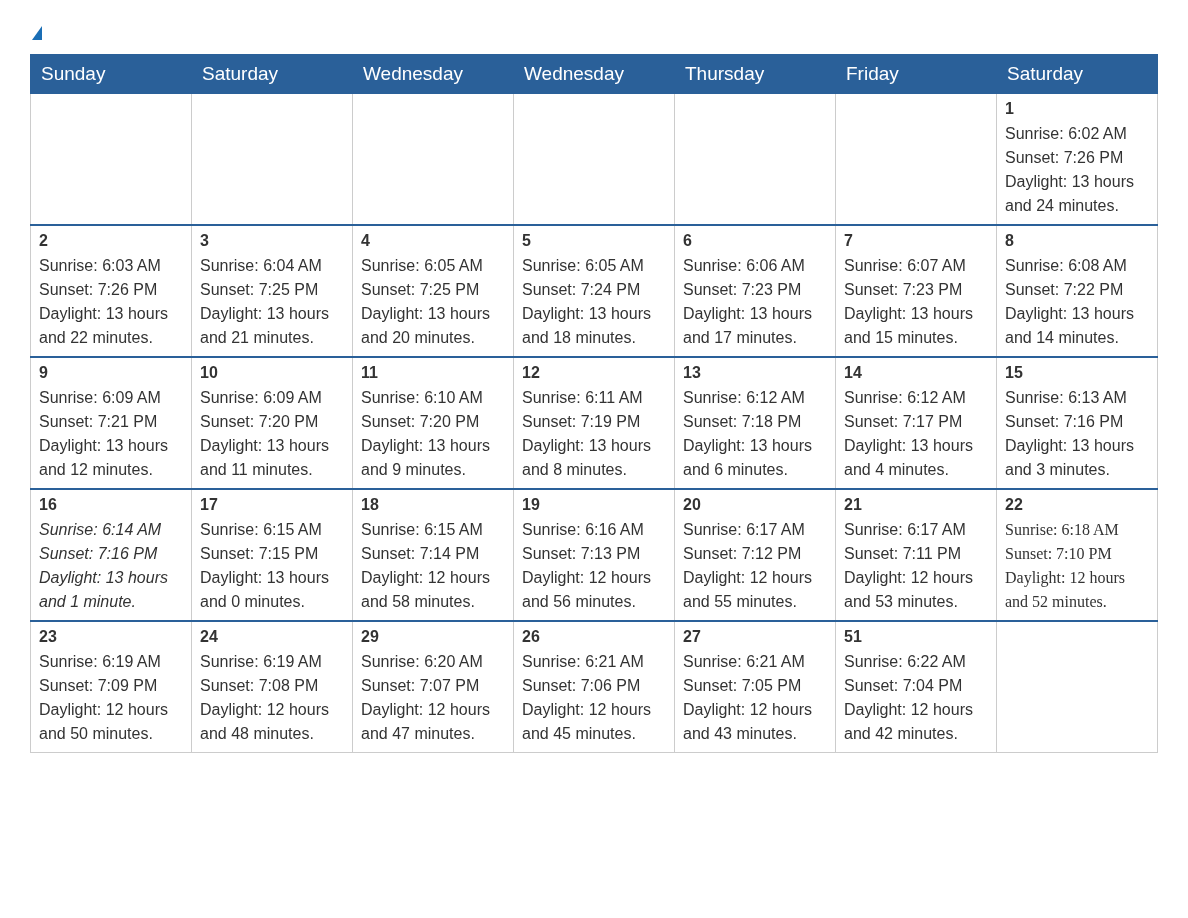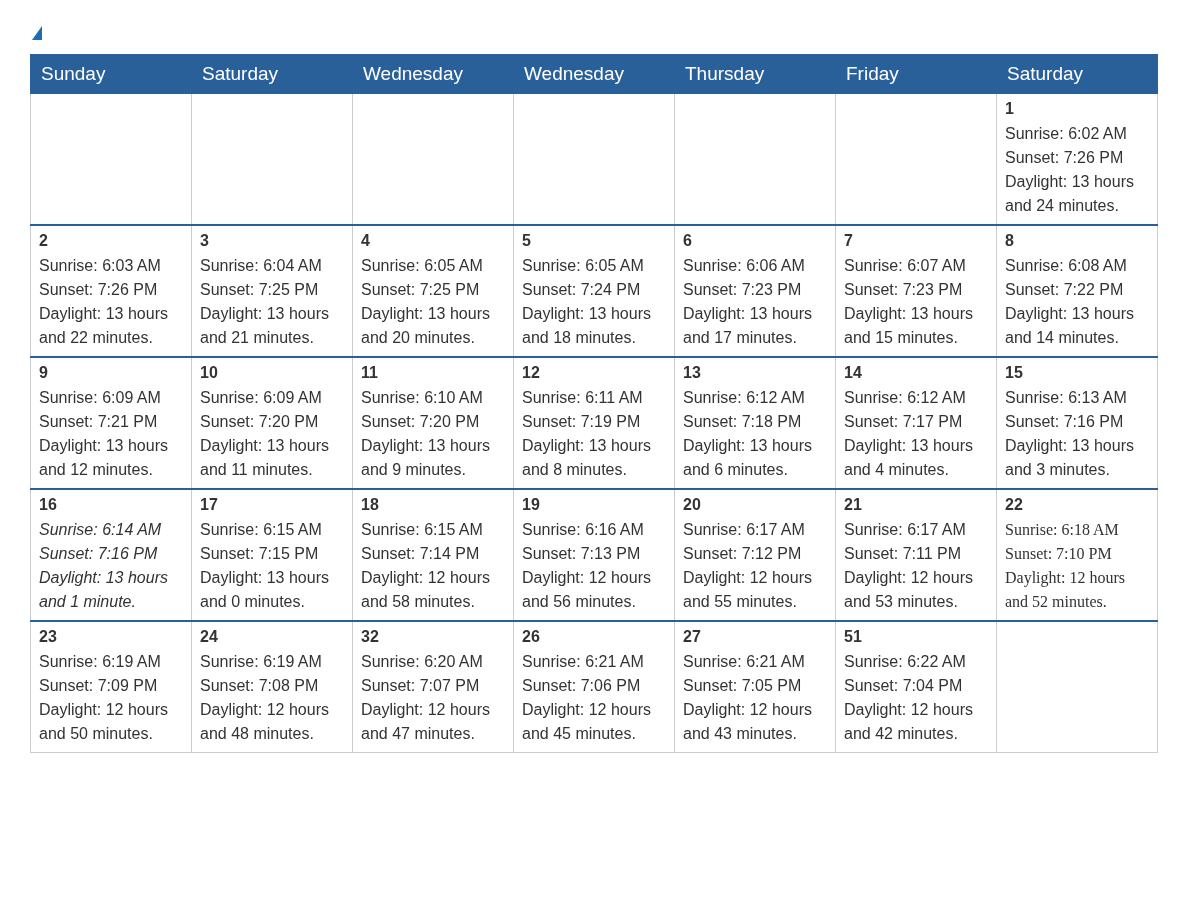--- a/index.html
+++ b/index.html
@@ -273,21 +273,21 @@
 Sunset: 7:09 PM
 Daylight: 12 hours and 50 minutes.</div>
         </td>
         <td>
           <span class="day-number">24</span>
           <div class="day-info" style="white-space: pre-line;">Sunrise: 6:19 AM
 Sunset: 7:08 PM
 Daylight: 12 hours and 48 minutes.</div>
         </td>
         <td>
-          <span class="day-number">32</span>
+          <span class="day-number">29</span>
           <div class="day-info" style="white-space: pre-line;">Sunrise: 6:20 AM
 Sunset: 7:07 PM
 Daylight: 12 hours and 47 minutes.</div>
         </td>
         <td>
           <span class="day-number">26</span>
           <div class="day-info" style="white-space: pre-line;">Sunrise: 6:21 AM
 Sunset: 7:06 PM
 Daylight: 12 hours and 45 minutes.</div>
         </td>

